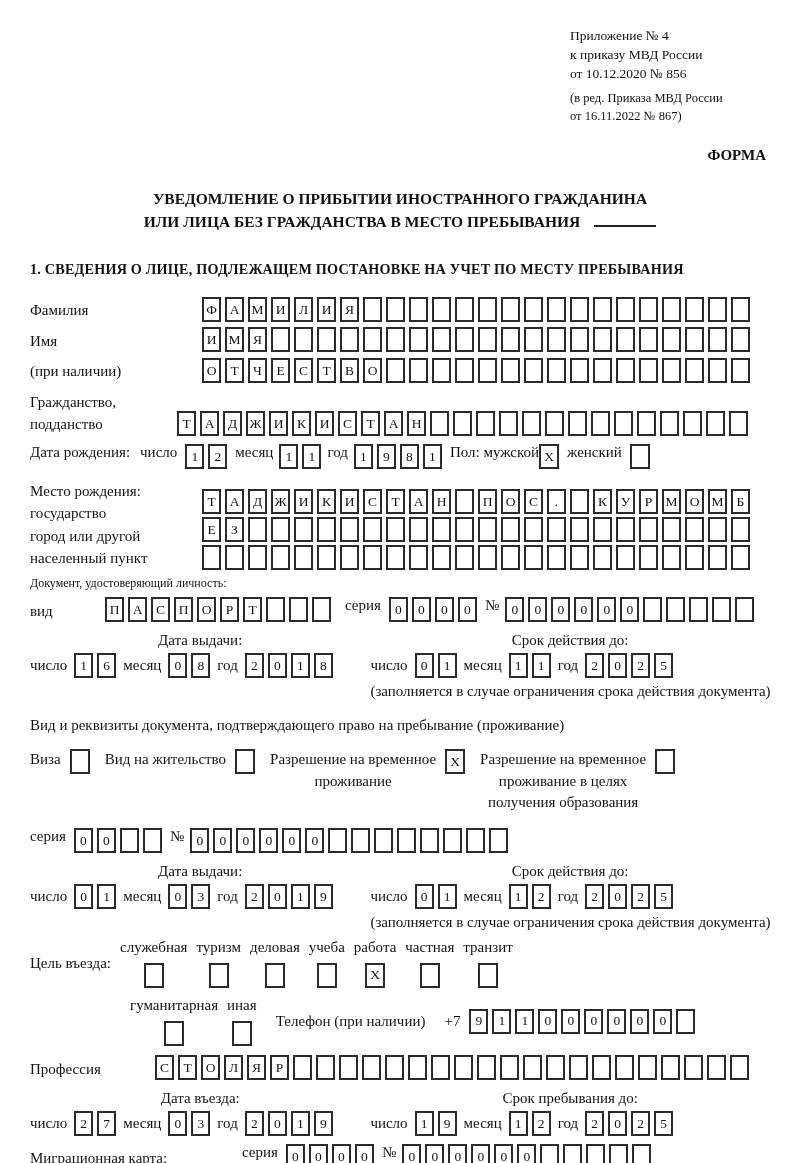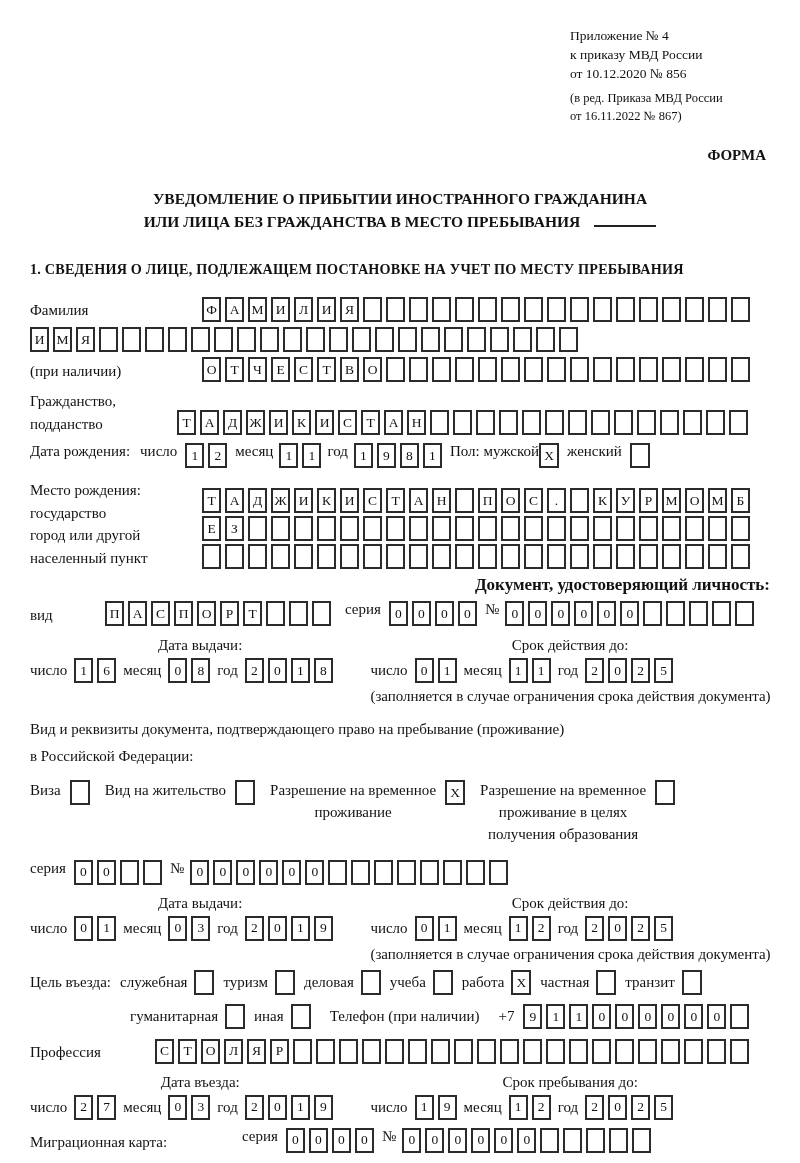--- a/index.html
+++ b/index.html
@@ -18,37 +18,37 @@
         align-items:center;justify-content:center;font-size:13.5px;line-height:1;flex:0 0 auto;background:#fff;}
   .checkbox{width:16px;}
   
   .row{display:flex;align-items:flex-end;margin-bottom:5px;}
   .irow{display:flex;align-items:flex-start;margin-bottom:7px;}
   .lbl{flex:0 0 auto;padding-top:3px;line-height:1.5;}
   .w75{width:75px}.w125{width:125px}.w147{width:147px}.w172{width:172px}.w210{width:212px}
   .stack{display:flex;flex-direction:column;gap:3px;}
   .gap6{margin-left:6px}.gap10{margin-left:10px}.gap14{margin-left:14px}.gap8{margin-left:8px}
   .center{text-align:center;}
-  .dochead{font-weight:bold;text-align:right;font-size:17px;margin:6px 0 6px 0;}
+  .dochead{font-weight:normal;text-align:left;font-size:12px;margin:6px 0 6px 0;}
   
   .dp{display:flex;margin-bottom:6px;margin-top:10px;}
   .dp-left{width:46%;}
   .dp-right{width:54%;}
   .dp-title{text-align:center;margin-bottom:4px;}
   .dp-row{display:flex;align-items:center;gap:7px;}
   .note{font-size:15px;line-height:1.3;}
   .dp-note{text-align:center;margin-top:4px;white-space:nowrap;}
   
   .permit{display:flex;align-items:flex-start;gap:15px;margin:10px 0 14px 0;}
   .popt{display:flex;align-items:flex-start;gap:9px;}
   .plines{line-height:1.45;}
   .plines.center{text-align:center;}
   
   .purpose{display:flex;align-items:center;gap:9px;margin-bottom:9px;flex-wrap:nowrap;}
-  .pitem{display:flex;align-items:center;gap:7px;}
+  .pitem{display:flex;align-items:center;gap:7px;flex-direction:column;}
   .indent100{margin-left:100px;}
   .mt8{margin-top:8px}.mt4{margin-top:4px}
   .intro{line-height:1.8;margin-top:10px;}
 </style>
 </head>
 <body>
 
 <div class="page">
 
   <div class="appendix">
@@ -94,20 +94,21 @@
         <span class="cell"></span>
         <span class="cell"></span>
         <span class="cell"></span>
         <span class="cell"></span>
         <span class="cell"></span>
         <span class="cell"></span>
       </div>
   </div>
 
   <div class="row">
+    <div class="lbl w172">Имя</div>
     <div class="cells">
         <span class="cell">И</span>
         <span class="cell">М</span>
         <span class="cell">Я</span>
         <span class="cell"></span>
         <span class="cell"></span>
         <span class="cell"></span>
         <span class="cell"></span>
         <span class="cell"></span>
         <span class="cell"></span>
@@ -390,21 +391,20 @@
             <span class="cell">2</span>
             <span class="cell">5</span>
           </span>
       </div>
       <div class="note dp-note">(заполняется в случае ограничения срока действия документа)</div>
     </div>
   </div>
 
   <div class="intro">
     <div>Вид и реквизиты документа, подтверждающего право на пребывание (проживание)</div>
-    <div>в Российской Федерации:</div>
   </div>
 
   <div class="permit">
     <div class="popt">
       <span class="plines">Виза</span>
       <span class="checkbox"></span>
     </div>
     <div class="popt">
       <span class="plines">Вид на жительство</span>
       <span class="checkbox"></span>

